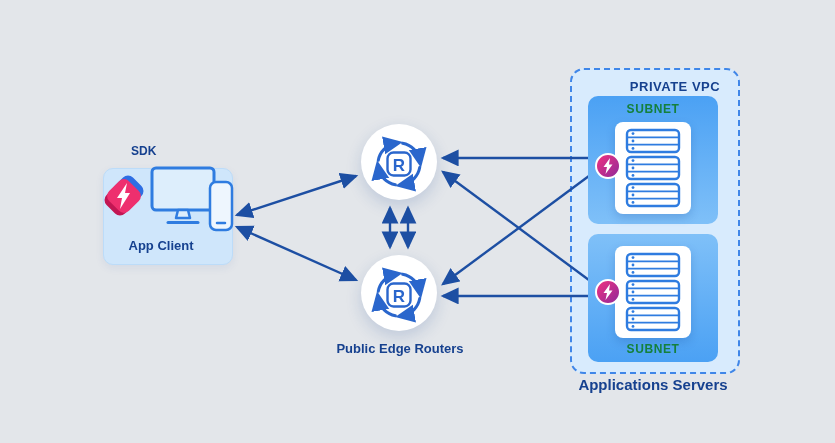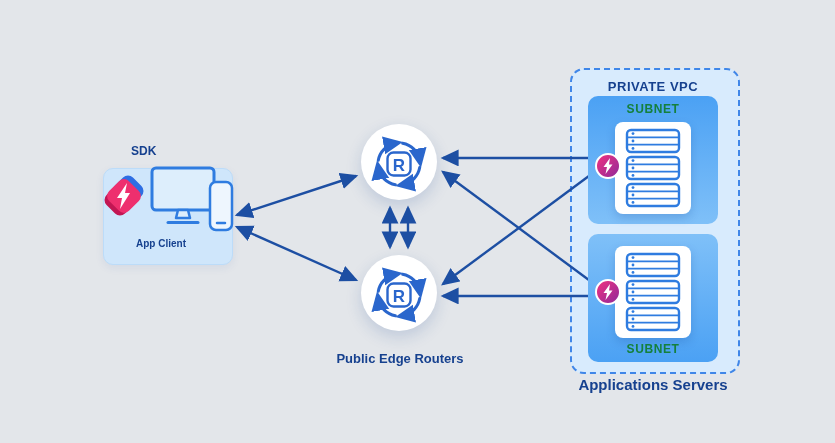--- a/index.html
+++ b/index.html
@@ -9,38 +9,38 @@
   }
   .abs{position:absolute;}
   .navy-label{color:#16418f;font-weight:700;}
   
   .client-box{
     left:103px;top:168px;width:128px;height:95px;background:#cfe6fb;
     border:1px solid #bcdcf9;border-radius:10px;z-index:2;
     box-shadow:0 3px 8px rgba(40,80,160,.08);
   }
   .sdk-label{left:100px;top:144px;font-size:12px;z-index:4;margin-left:31px;}
-  .client-label{left:103px;top:238px;width:116px;text-align:center;font-size:10px;z-index:4;}
+  .client-label{left:103px;top:238px;width:116px;text-align:center;font-size:13px;z-index:4;}
   .sdk-icon{left:98px;top:170px;width:52px;height:52px;z-index:4;}
   .monitor-icon{left:150px;top:166px;width:68px;height:60px;z-index:3;}
   .phone-icon{left:208px;top:180px;width:26px;height:52px;z-index:4;}
   
   .router-circle{
     width:76px;height:76px;border-radius:50%;background:#ffffff;z-index:3;
     box-shadow:0 6px 16px rgba(30,70,150,.18);
   }
   .router-top{left:361px;top:124px;}
   .router-bottom{left:361px;top:255px;}
-  .routers-label{left:305px;top:341px;width:190px;text-align:center;font-size:13px;z-index:4;margin-top:10px;}
+  .routers-label{left:305px;top:341px;width:190px;text-align:center;font-size:13px;z-index:4;}
   
   .vpc-box{
     left:570px;top:68px;width:166px;height:302px;background:#d8ebfd;
     border:2px dashed #3f86e8;border-radius:14px;z-index:1;
   }
-  .vpc-title{left:570px;top:79px;width:166px;text-align:center;font-size:13px;letter-spacing:.5px;z-index:2;}
+  .vpc-title{left:570px;top:79px;width:166px;text-align:center;font-size:13px;letter-spacing:.5px;z-index:2;padding-left:22px;}
   .subnet{
     left:588px;width:130px;height:128px;border-radius:10px;z-index:2;
     background:linear-gradient(180deg,#4ba1f4 0%,#7fc0f8 100%);
   }
   .subnet-top-box{top:96px;}
   .subnet-bottom-box{top:234px;background:linear-gradient(0deg,#4ba1f4 0%,#7fc0f8 100%);}
   .subnet-label{left:588px;width:130px;text-align:center;font-size:12px;letter-spacing:.6px;color:#15803d;font-weight:800;z-index:3;}
   .subnet-label-top{top:102px;}
   .subnet-label-bottom{top:342px;}
   .server-box{

